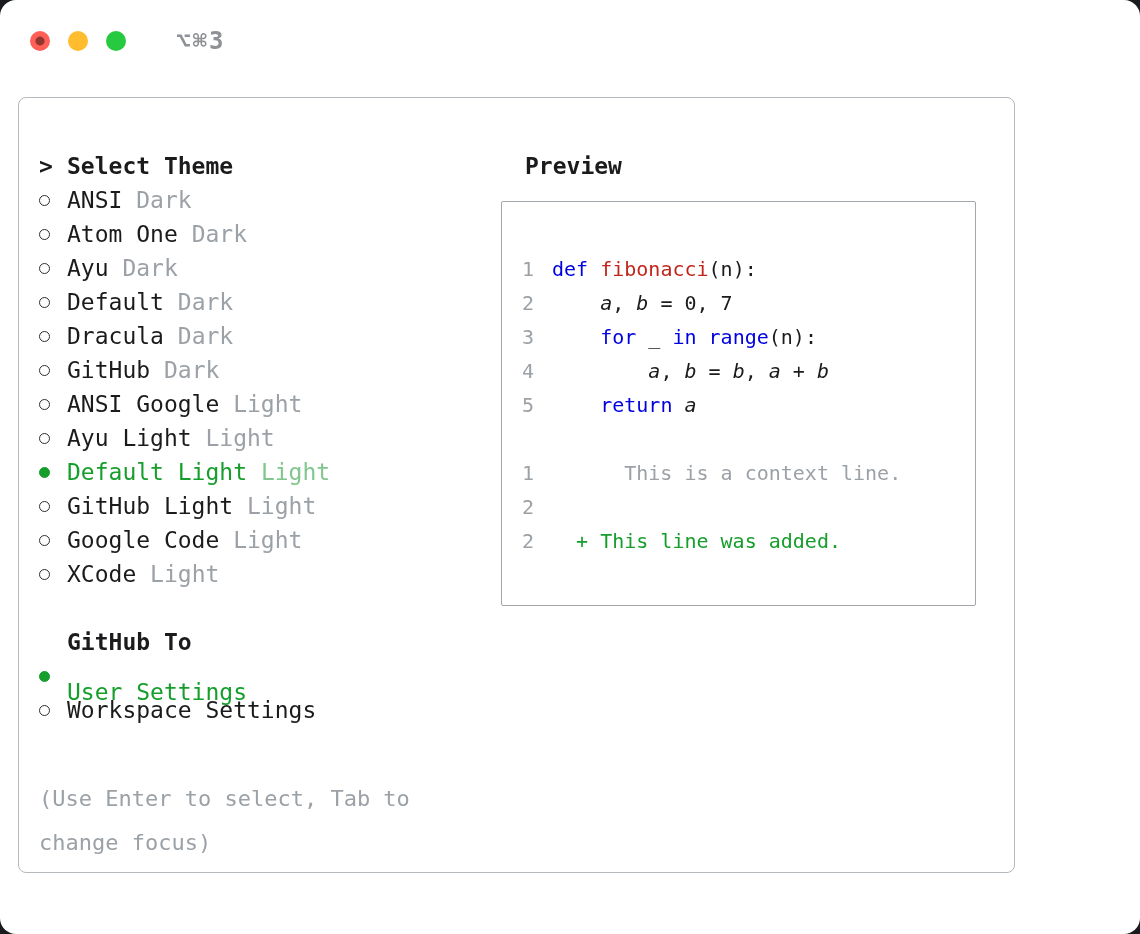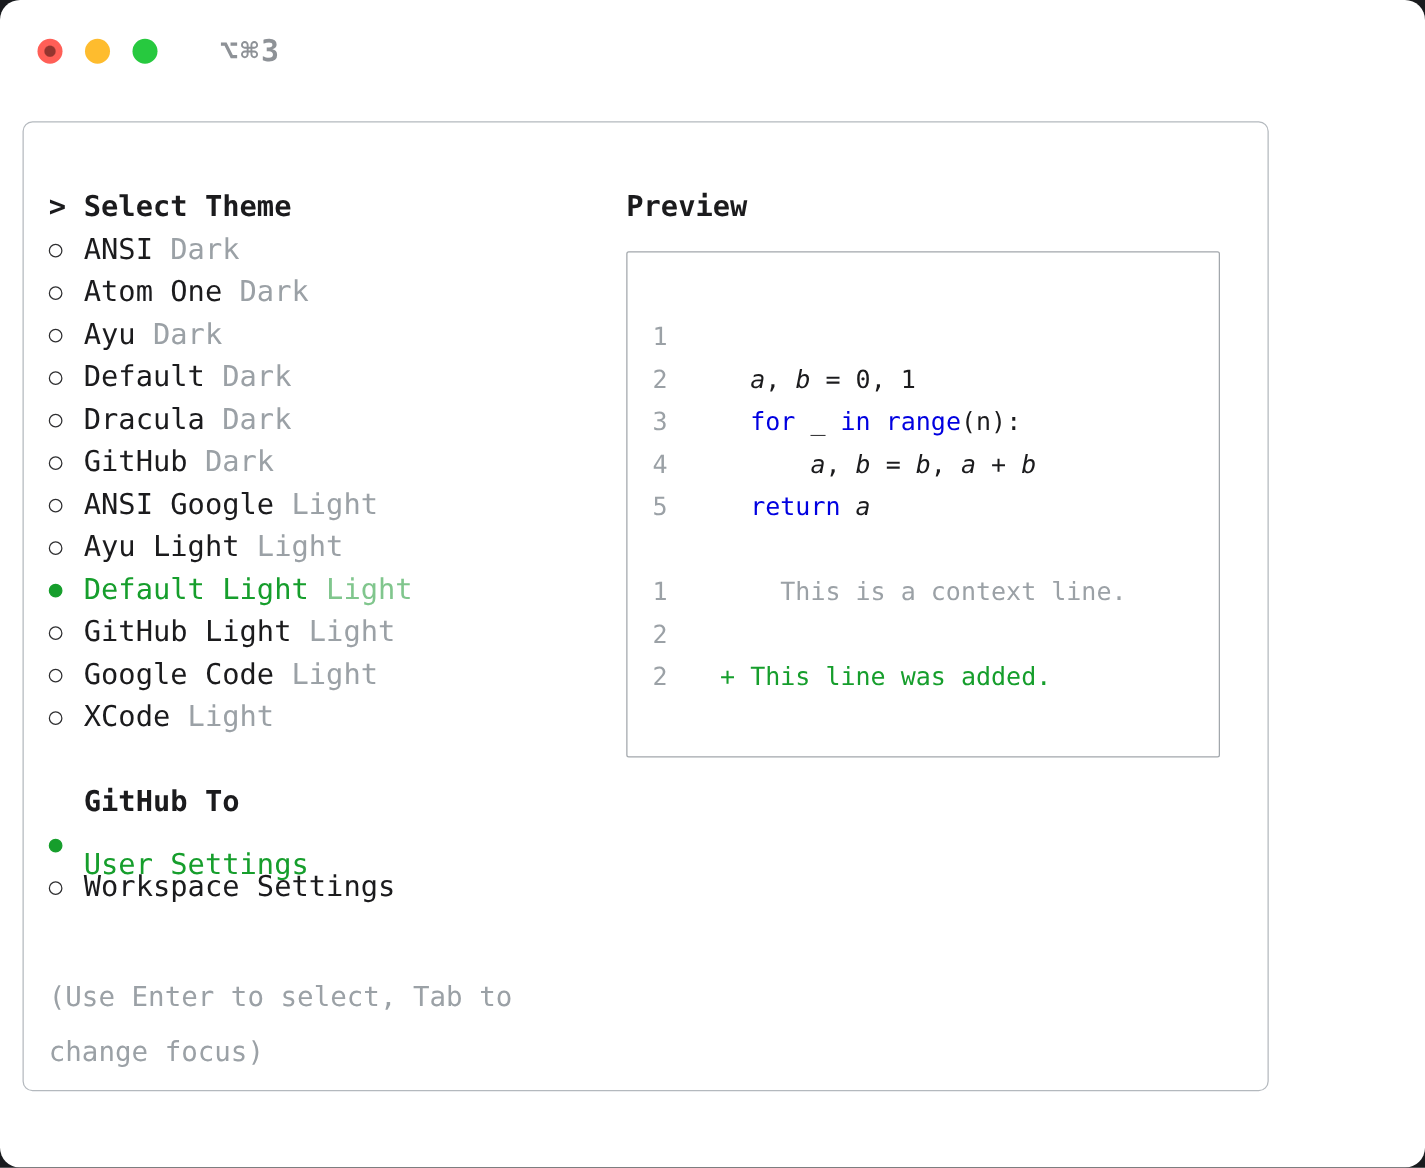--- a/index.html
+++ b/index.html
@@ -34,21 +34,21 @@
   .tname{ color:var(--text); }
   .variant{ color:var(--muted); }
   .selected .tname{ color:var(--green); }
   .selected .variant{ color:var(--green_light); }
   .apply-label{ color:var(--text); }
   .selected .apply-label{ color:var(--green);margin-top:32px; }
   .hint{ margin-top:16px; width:432px; color:var(--muted); font-size:22px; line-height:44px; white-space:normal; }
 
   
   .right-col{ position:absolute; left:482px; top:51px; }
-  .preview-title{ height:34px; line-height:34px; font-size:23px; font-weight:700; color:var(--text); }
+  .preview-title{ height:34px; line-height:34px; font-size:23px; font-weight:700; color:var(--text);margin-left:24px; }
   .preview-box{
     margin-top:18px; width:475px; height:405px;
     border:1px solid var(--preview_border); border-radius:2px; background:#fff;
     padding:50px 0 0 20px; overflow:hidden;
   }
   .codeline{ display:flex; height:34px; line-height:34px; font-size:20px; white-space:pre; }
   .ln{ width:30px; color:var(--line_number); flex:0 0 30px; }
   .content{ white-space:pre; color:var(--text); }
   .tok-pl{ color:var(--text); }
   .tok-kw{ color:var(--keyword); }
@@ -104,22 +104,22 @@
         </div>
 
       <div class="row spacer"></div>
 
       <div class="hint">(Use Enter to select, Tab to change focus)</div>
     </div>
 
     <div class="right-col">
       <div class="preview-title">Preview</div>
       <div class="preview-box" id="preview-code">
-          <div class="codeline"><span class="ln">1</span></div>
-          <div class="codeline"><span class="ln">2</span><span class="content"><span class="tok-pl">    </span><span class="tok-var">a</span><span class="tok-pl">, </span><span class="tok-var">b</span><span class="tok-pl"> = 0, 1</span></span></div>
+          <div class="codeline"><span class="ln">1</span><span class="content"><span class="tok-kw">def</span><span class="tok-pl"> </span><span class="tok-fn">fibonacci</span><span class="tok-pl">(n):</span></span></div>
+          <div class="codeline"><span class="ln">2</span><span class="content"><span class="tok-pl">    </span><span class="tok-var">a</span><span class="tok-pl">, </span><span class="tok-var">b</span><span class="tok-pl"> = 0, 7</span></span></div>
           <div class="codeline"><span class="ln">3</span><span class="content"><span class="tok-pl">    </span><span class="tok-kw">for</span><span class="tok-pl"> _ </span><span class="tok-kw">in</span><span class="tok-pl"> </span><span class="tok-kw">range</span><span class="tok-pl">(n):</span></span></div>
           <div class="codeline"><span class="ln">4</span><span class="content"><span class="tok-pl">        </span><span class="tok-var">a</span><span class="tok-pl">, </span><span class="tok-var">b</span><span class="tok-pl"> = </span><span class="tok-var">b</span><span class="tok-pl">, </span><span class="tok-var">a</span><span class="tok-pl"> + </span><span class="tok-var">b</span></span></div>
           <div class="codeline"><span class="ln">5</span><span class="content"><span class="tok-pl">    </span><span class="tok-kw">return</span><span class="tok-pl"> </span><span class="tok-var">a</span></span></div>
           <div class="codeline"><span class="ln"></span><span class="content"></span></div>
           <div class="codeline"><span class="ln">1</span><span class="content"><span class="tok-ctx">      This is a context line.</span></span></div>
           <div class="codeline"><span class="ln">2</span></div>
           <div class="codeline"><span class="ln">2</span><span class="content"><span class="tok-add">  + This line was added.</span></span></div>
         </div>
     </div>
 

